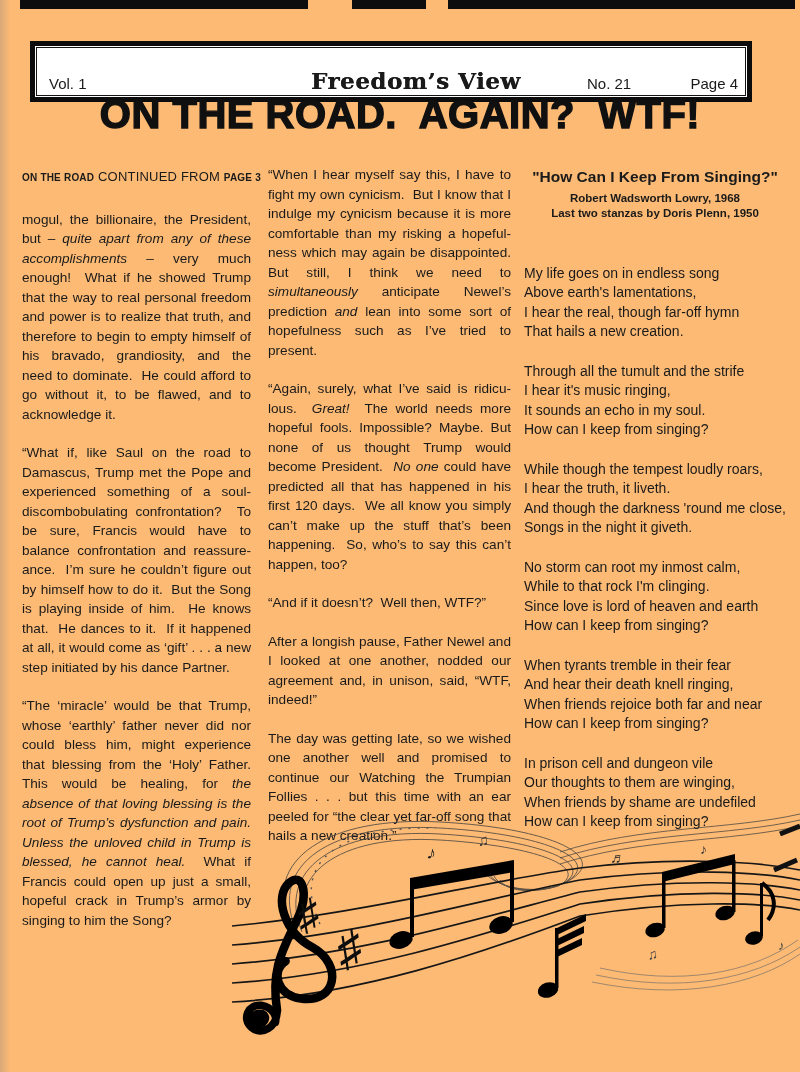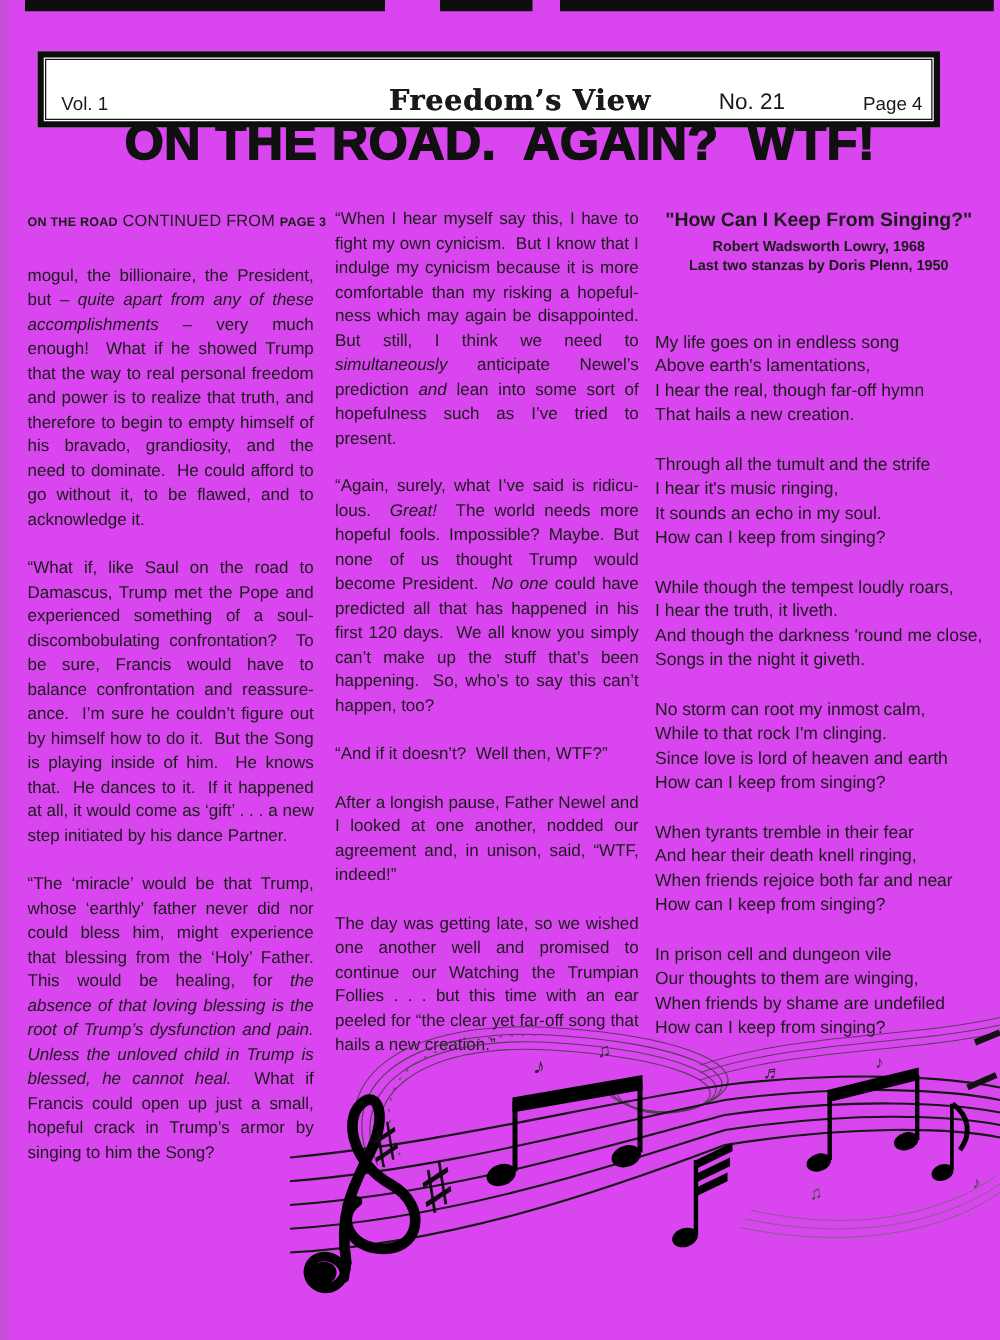--- a/index.html
+++ b/index.html
@@ -1,30 +1,30 @@
 <!DOCTYPE html>
 <html><head>
 <meta charset="utf-8">
 <style>
   html,body{margin:0;padding:0;background:#e9e9ee;}
-  .page{position:relative;width:800px;height:1072px;background:#d946ef;overflow:hidden;
+  .page{position:relative;width:800px;height:1072px;background:#fdba74;overflow:hidden;
         color:#1a1a1a;font-family:"Liberation Sans",sans-serif;}
   .edge-shade{position:absolute;left:0;top:0;width:10px;height:100%;
         background:linear-gradient(to right,rgba(120,120,135,.28),rgba(120,120,135,0));}
   .strip{position:absolute;top:0;height:9px;background:#0d0d0d;}
   .s1{left:20px;width:288px;} .s2{left:352px;width:74px;} .s3{left:448px;width:347px;}
 
   .mastbox{position:absolute;left:30px;top:41px;width:712px;height:51px;
         border:5px solid #0c0c0c;background:#fff;}
   .mastbox .inner{position:absolute;inset:1px;border:1.5px solid #141414;}
   .mastbox span{position:absolute;bottom:5px;white-space:nowrap;}
   .vol{left:14px;font-size:15px;}
   .mast-title{left:276px;font-family:"DejaVu Serif",serif;font-weight:bold;font-size:23px;
         letter-spacing:.5px;bottom:3px !important;text-shadow:.3px 0 #1a1a1a;}
-  .issue{left:540px;font-size:18px;}
+  .issue{left:552px;font-size:15px;}
   .pageno{right:9px;font-size:15px;}
 
   .headline{position:absolute;left:0;top:92px;width:100%;margin:0;text-align:center;
         font-size:40px;font-weight:bold;letter-spacing:.5px;white-space:pre;
         -webkit-text-stroke:1.4px #101010;color:#101010;}
 
   .columns{position:absolute;left:22px;top:165px;width:766px;display:flex;}
   .col{font-size:13.6px;line-height:19.5px;}
   .c1{width:229px;margin-right:17px;}
   .c2{width:243px;margin-right:13px;}

